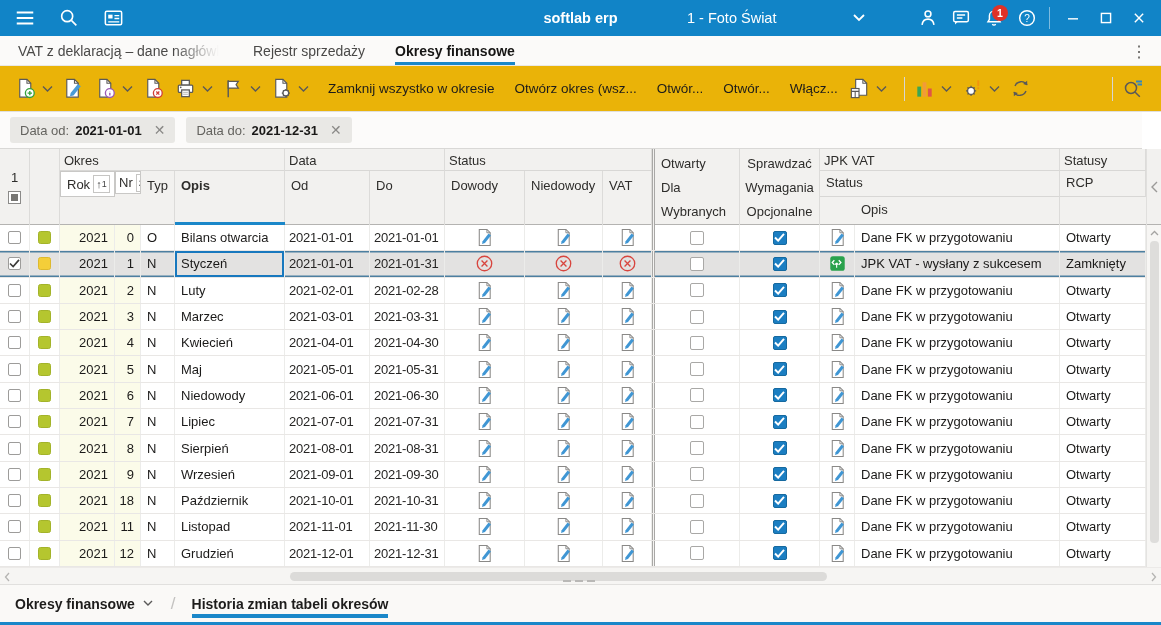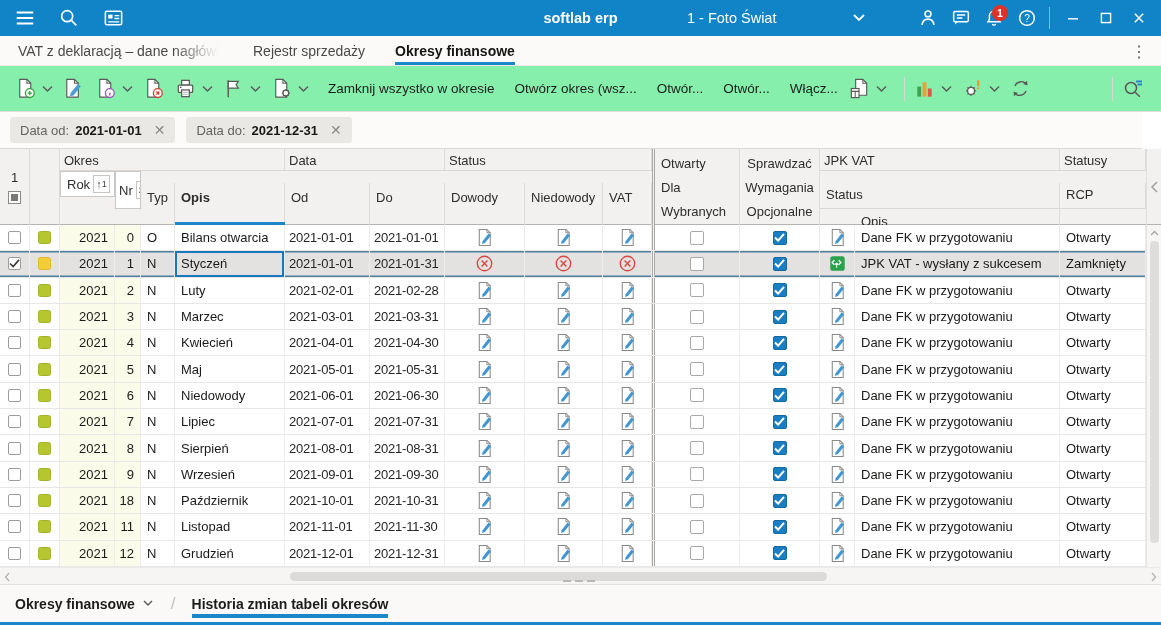--- a/index.html
+++ b/index.html
@@ -28,21 +28,21 @@
   .tab { position:relative; display:flex; align-items:center; font-size:14px; color:#4a4948; cursor:pointer; white-space:nowrap; }
   .tab.faded .tab-label { max-width:205px; overflow:hidden;
       -webkit-mask-image:linear-gradient(90deg,#000 76%,rgba(0,0,0,0) 98%);
       mask-image:linear-gradient(90deg,#000 76%,rgba(0,0,0,0) 98%); }
   .tab.active { color:#161514; font-weight:bold; }
   .tab.active::after { content:""; position:absolute; left:0; right:0; bottom:0; height:3px; background:#1a87c9; }
   .tab-menu { position:absolute; right:12px; top:4px; width:20px; height:22px; color:#5f5e5c; font-size:16px;
               display:flex; align-items:center; justify-content:center; cursor:pointer; }
 
   
-  .toolbar { position:absolute; left:0; top:66px; width:1161px; height:46px; background:#86efac;
+  .toolbar { position:absolute; left:0; top:66px; width:1161px; height:46px; background:#eab308;
              border-bottom:1px solid #e0dfdd; display:flex; align-items:center; padding:0 14px; }
   .ti { display:flex; align-items:center; cursor:pointer; margin-right:9px; }
   .ti svg { display:block; }
   .chev { margin-left:5px; }
   .tsep { width:1px; height:24px; background:#d7d6d4; margin:0 8px; }
   .tlabel { font-size:13.5px; color:#1d1c1b; white-space:nowrap; margin:0 10px; cursor:pointer; }
   .push { margin-left:auto; }
 
   
   .chips { position:absolute; left:0; top:112px; width:1142px; height:37px; background:#fcfbfa;
@@ -52,21 +52,21 @@
   .chip .cv { font-size:13px; color:#191817; font-weight:bold; }
   .chip .cx { color:#8a8987; font-size:14px; margin-left:6px; cursor:pointer; line-height:1; }
 
   
   .ghead { position:absolute; left:0; top:149px; width:1161px; height:76px; background:#f2f1ef;
            border-bottom:1px solid #b4b3b1; font-size:13px; color:#2e2d2b; }
   .hc { position:absolute; overflow:hidden; }
   .bR { border-right:1px solid #dcdbd9; }
   .bB { border-bottom:1px solid #d8d7d5; }
   .glabel { padding:4px 0 0 4px; line-height:16px; }
-  .slabel { padding:7px 0 0 6px; line-height:16px;margin-top:12px; }
+  .slabel { padding:7px 0 0 6px; line-height:16px; }
   .h3line { white-space:pre-line; line-height:24px; padding:3px 0 0 6px; }
   .h3line.ctr { text-align:center; padding-left:0; }
   .sortcell { background:#fff; border:1px solid #c9c8c6; display:flex; align-items:center; gap:3px; padding-left:6px; }
   .sortbox { border:1px solid #c6c5c3; background:#fff; display:inline-flex; align-items:center; padding:0 2px; height:18px; cursor:pointer; }
   .sortbox .arr { font-size:11px; color:#444; }
   .sortbox sub { font-size:9px; color:#444; }
   .opis-underline { position:absolute; left:175px; top:73px; width:110px; height:3px; background:#1a87c9; }
   .hdiv { position:absolute; left:652px; top:0; width:3px; height:76px; background:#f2f1ef;
           border-left:1px solid #a9a8a6; border-right:1px solid #a9a8a6; }
   .rowhead { display:flex; flex-direction:column; align-items:center; justify-content:center; gap:6px; }
@@ -359,21 +359,21 @@
     <div class="hc bR" style="left:30px;top:0;width:30px;height:76px;"></div>
 
     <div class="hc glabel bR bB" style="left:60px;top:0;width:225px;height:22px;">Okres</div>
     <div class="hc sortcell" style="left:60px;top:22px;width:55px;height:26px;">
       <span>Rok</span>
       <span class="sortbox">
           <span class="arr">↑</span>
           <sub>1</sub>
         </span>
     </div>
-    <div class="hc sortcell" style="left:115px;top:22px;width:26px;height:38px;padding-left:3px;">
+    <div class="hc sortcell" style="left:115px;top:22px;width:26px;height:23px;padding-left:3px;">
       <span>Nr</span>
       <span class="sortbox">
           <sub>2</sub>
         </span>
     </div>
     <div class="hc slabel bR" style="left:141px;top:22px;width:34px;height:54px;">Typ</div>
     <div class="hc slabel bR" style="left:175px;top:22px;width:110px;height:54px;font-weight:bold;">Opis</div>
     <div class="opis-underline"></div>
 
     <div class="hc glabel bR bB" style="left:285px;top:0;width:160px;height:22px;">Data</div>

